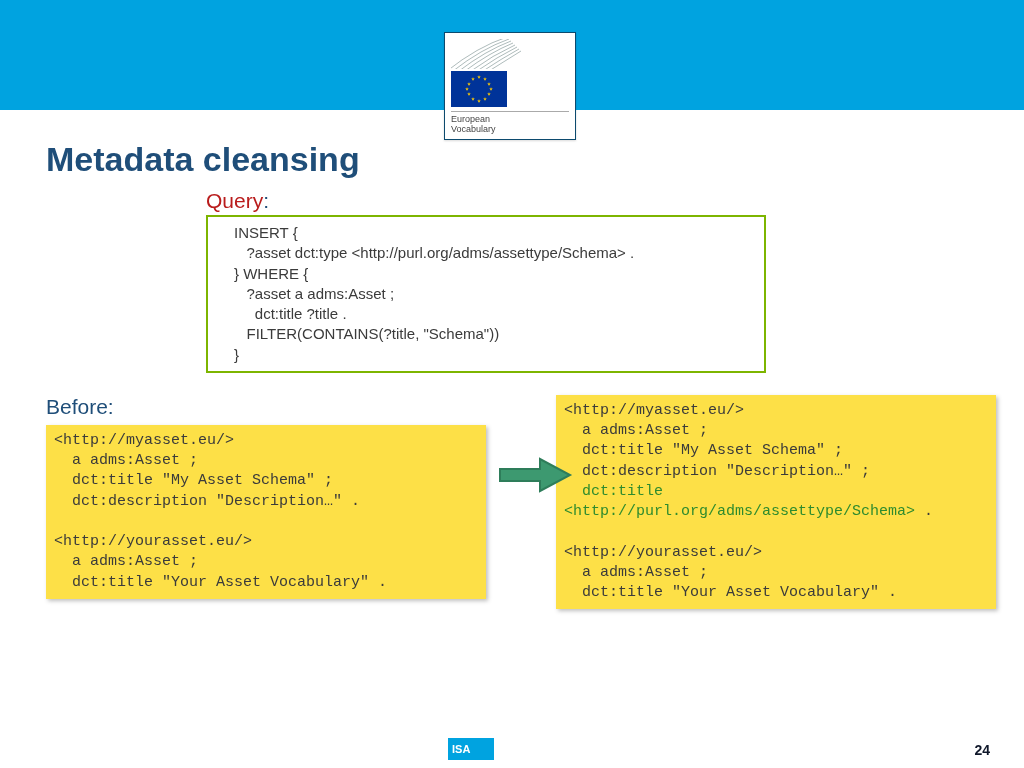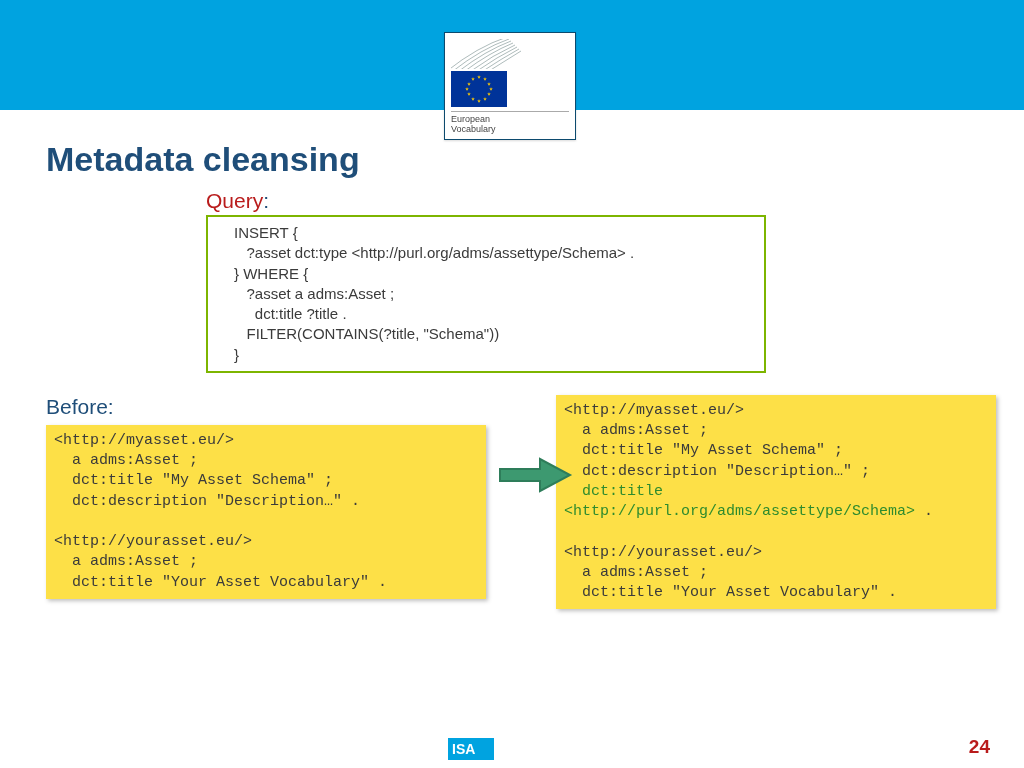--- a/index.html
+++ b/index.html
@@ -23,22 +23,22 @@
   .query-label .q { color:#b91c1c; }
   .query-label .c { color:#1F4E79; }
   .query-code { font-family: Liberation Sans, sans-serif; font-size: 15px; color:#3b3b3b; border:2px solid #7DB500; padding:6px 26px; width: 560px; white-space: pre; line-height:1.35; margin-top:2px;}
   .ba-row { display:flex; gap: 70px; margin-top: 22px; position:relative;}
   .ba-col { flex: 0 0 440px; }
   .ba-label { font-size: 21px; color:#1F4E79; margin-bottom:6px;}
   .ba-code { font-family: Consolas, 'Courier New', monospace; font-size: 15px; color:#3b3b3b; background:#fde047; padding:6px 8px; box-shadow: 2px 2px 4px rgba(0,0,0,.25); white-space: pre; line-height:1.35; width: 440px;}
   .ba-code .hl { color:#2E8B2E; }
   .arrow { position:absolute; left: 450px; top: 60px; }
   .footer { position:absolute; bottom:8px; left:0; width:1024px; height:22px;}
-  .isa-badge { position:absolute; left:448px; bottom:0; width:46px; height:22px; background:#00A3E0; color:#fff; font-size:14px; display:flex; align-items:center; padding-left:4px; font-weight:bold;}
-  .page-num { position:absolute; right:34px; bottom:2px; font-size:19px; font-weight:bold; color:#b91c1c;}
+  .isa-badge { position:absolute; left:448px; bottom:0; width:46px; height:22px; background:#00A3E0; color:#fff; font-size:11px; display:flex; align-items:center; padding-left:4px; font-weight:bold;}
+  .page-num { position:absolute; right:34px; bottom:2px; font-size:14px; font-weight:bold; color:#0f172a;}
 </style>
 </head>
 <body>
 
 <div class="header-bar">
   <div class="logo-box">
     <div class="logo-top">
       <svg width="120" height="34" viewBox="0 0 120 34">
         <g stroke="#9aa" stroke-width="0.8" fill="none">
           <path d="M0 34 Q 30 10 60 0"></path>

